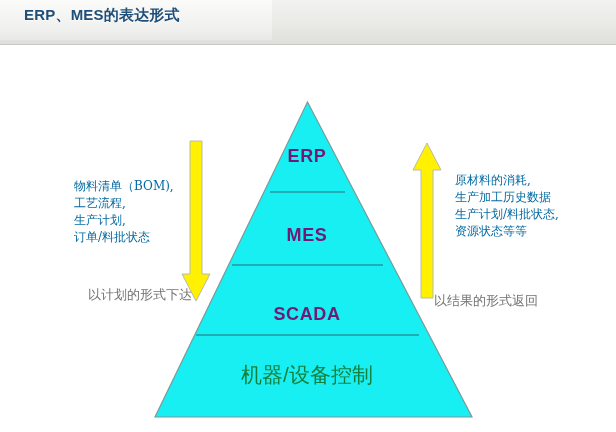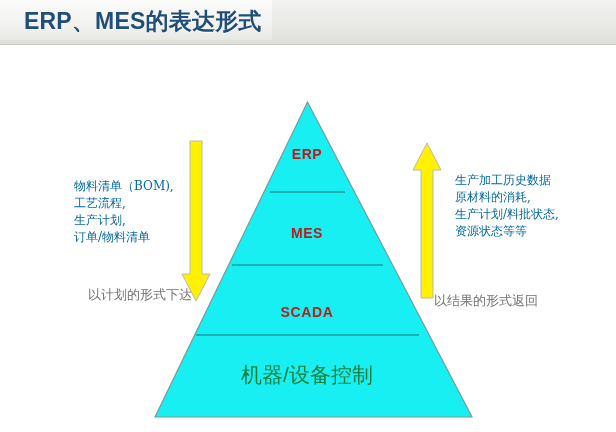--- a/index.html
+++ b/index.html
@@ -40,21 +40,21 @@
     width: 616px;
     height: 1px;
     background: #c9c9c4;
   }
   #slide-title {
     position: absolute;
     left: 24px;
     top: 6px;
     font-family: "Liberation Sans", "DejaVu Sans", sans-serif;
     font-weight: bold;
-    font-size: 23px;
+    font-size: 15px;
     letter-spacing: 0.2px;
     color: #1f4e79;
     white-space: nowrap;
     text-shadow: 0 1px 0 rgba(255,255,255,0.75);
   }
 
   
   #diagram {
     position: absolute;
     left: 0;
@@ -73,23 +73,23 @@
   
   .tier-label {
     position: absolute;
     text-align: center;
     white-space: nowrap;
     pointer-events: none;
   }
   .tier-label.latin {
     font-family: "Liberation Sans", "DejaVu Sans", sans-serif;
     font-weight: bold;
-    font-size: 14px;
+    font-size: 18px;
     letter-spacing: 0.6px;
-    color: #b91c1c;
+    color: #701a75;
   }
   #tier-label-erp  { left: 232px; top: 101px; width: 150px; }
   #tier-label-mes  { left: 232px; top: 180px; width: 150px; }
   #tier-label-scada{ left: 232px; top: 259px; width: 150px; }
   #tier-label-machine {
     left: 202px; top: 316px; width: 210px;
     font-family: Liberation Sans, sans-serif;
     font-size: 21px;
     color: #15803d;
   }
@@ -151,26 +151,26 @@
   <div class="tier-label latin" id="tier-label-mes">MES</div>
 
   <div class="tier-label latin" id="tier-label-scada">SCADA</div>
 
   <div class="tier-label" id="tier-label-machine">机器/设备控制</div>
 
   <div class="side-text" id="left-desc">
     <div>物料清单（BOM),</div>
     <div>工艺流程,</div>
     <div>生产计划,</div>
-    <div>订单/物料清单</div>
+    <div>订单/料批状态</div>
   </div>
 
   <div class="side-text" id="right-desc">
+    <div>原材料的消耗,</div>
     <div>生产加工历史数据</div>
-    <div>原材料的消耗,</div>
     <div>生产计划/料批状态,</div>
     <div>资源状态等等</div>
   </div>
 
   <div class="caption" id="left-caption">以计划的形式下达</div>
 
   <div class="caption" id="right-caption">以结果的形式返回</div>
 
 </div>
 

